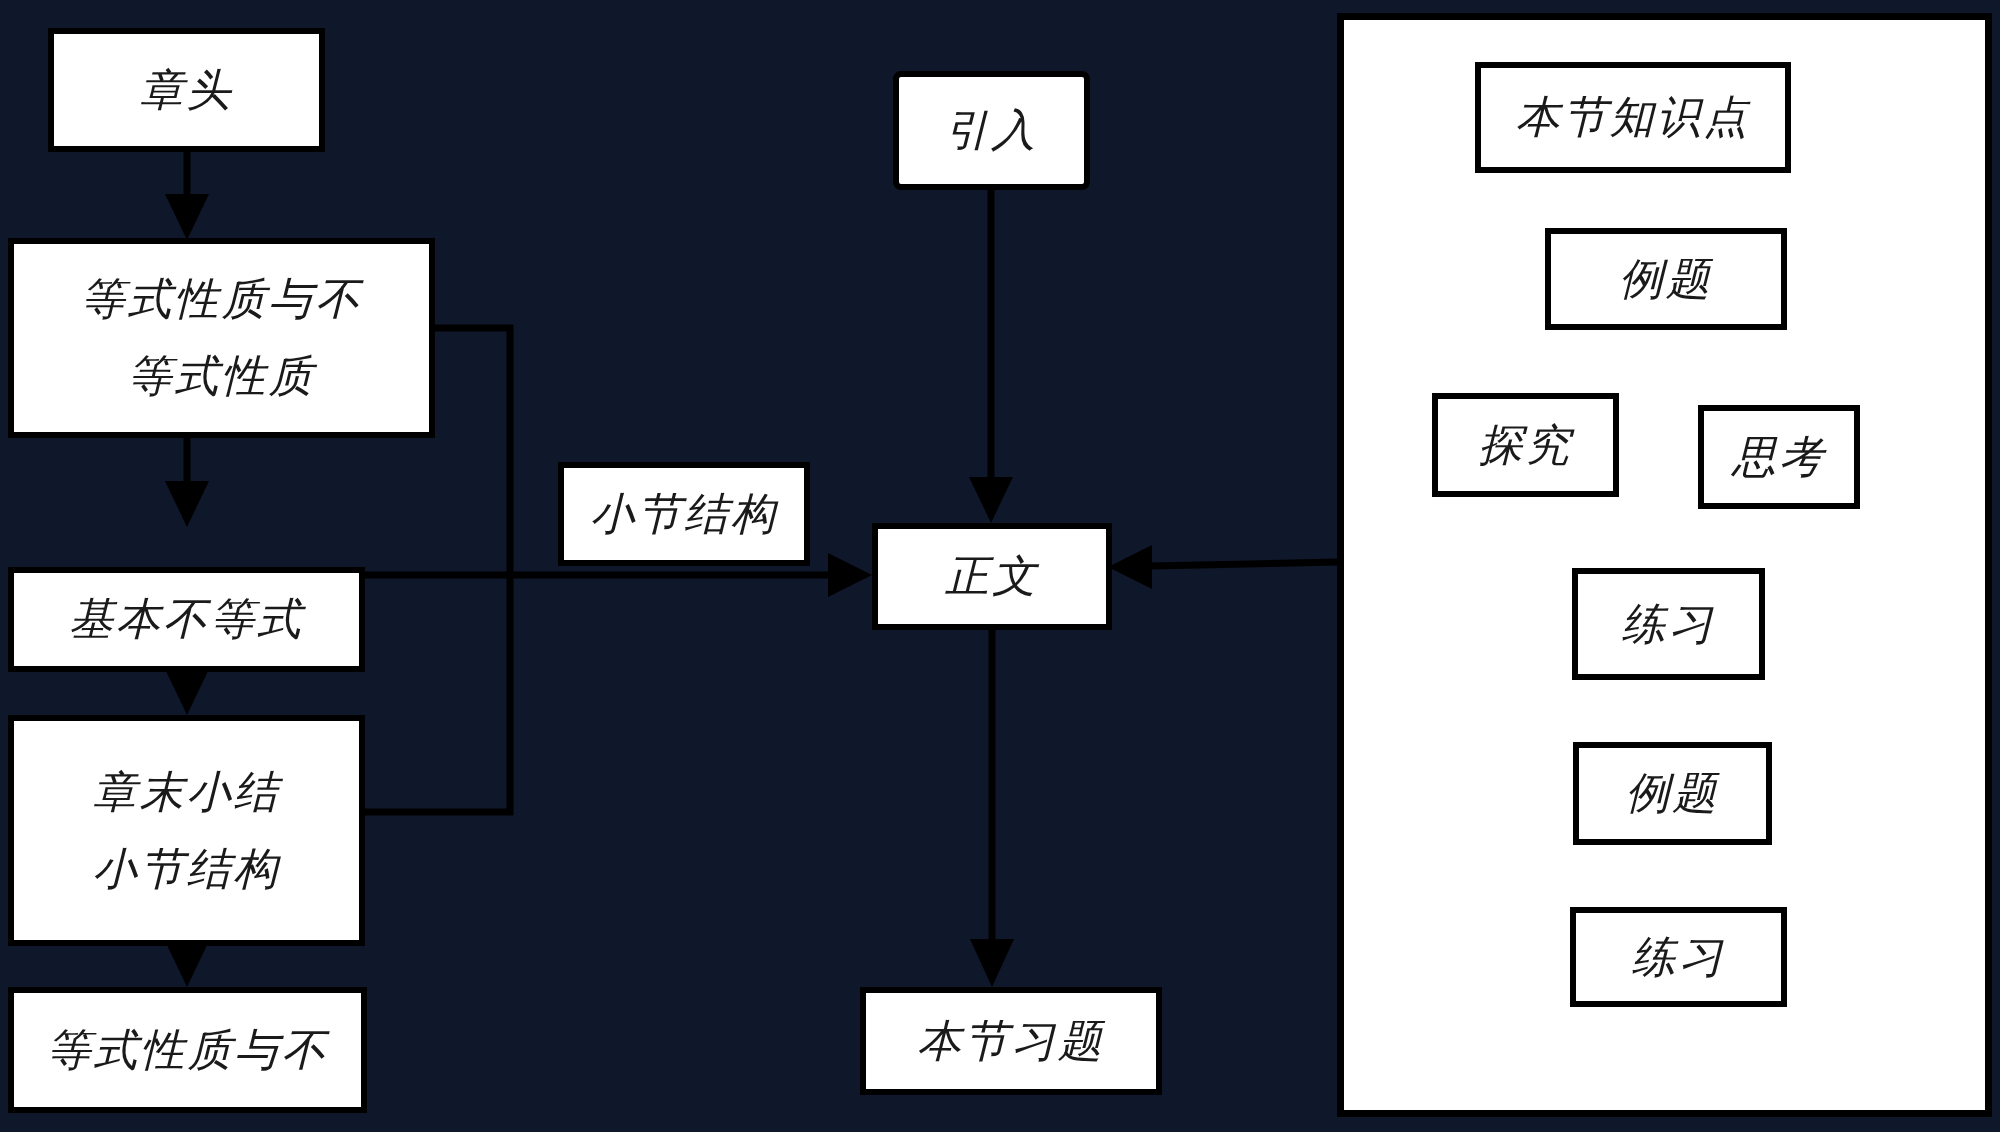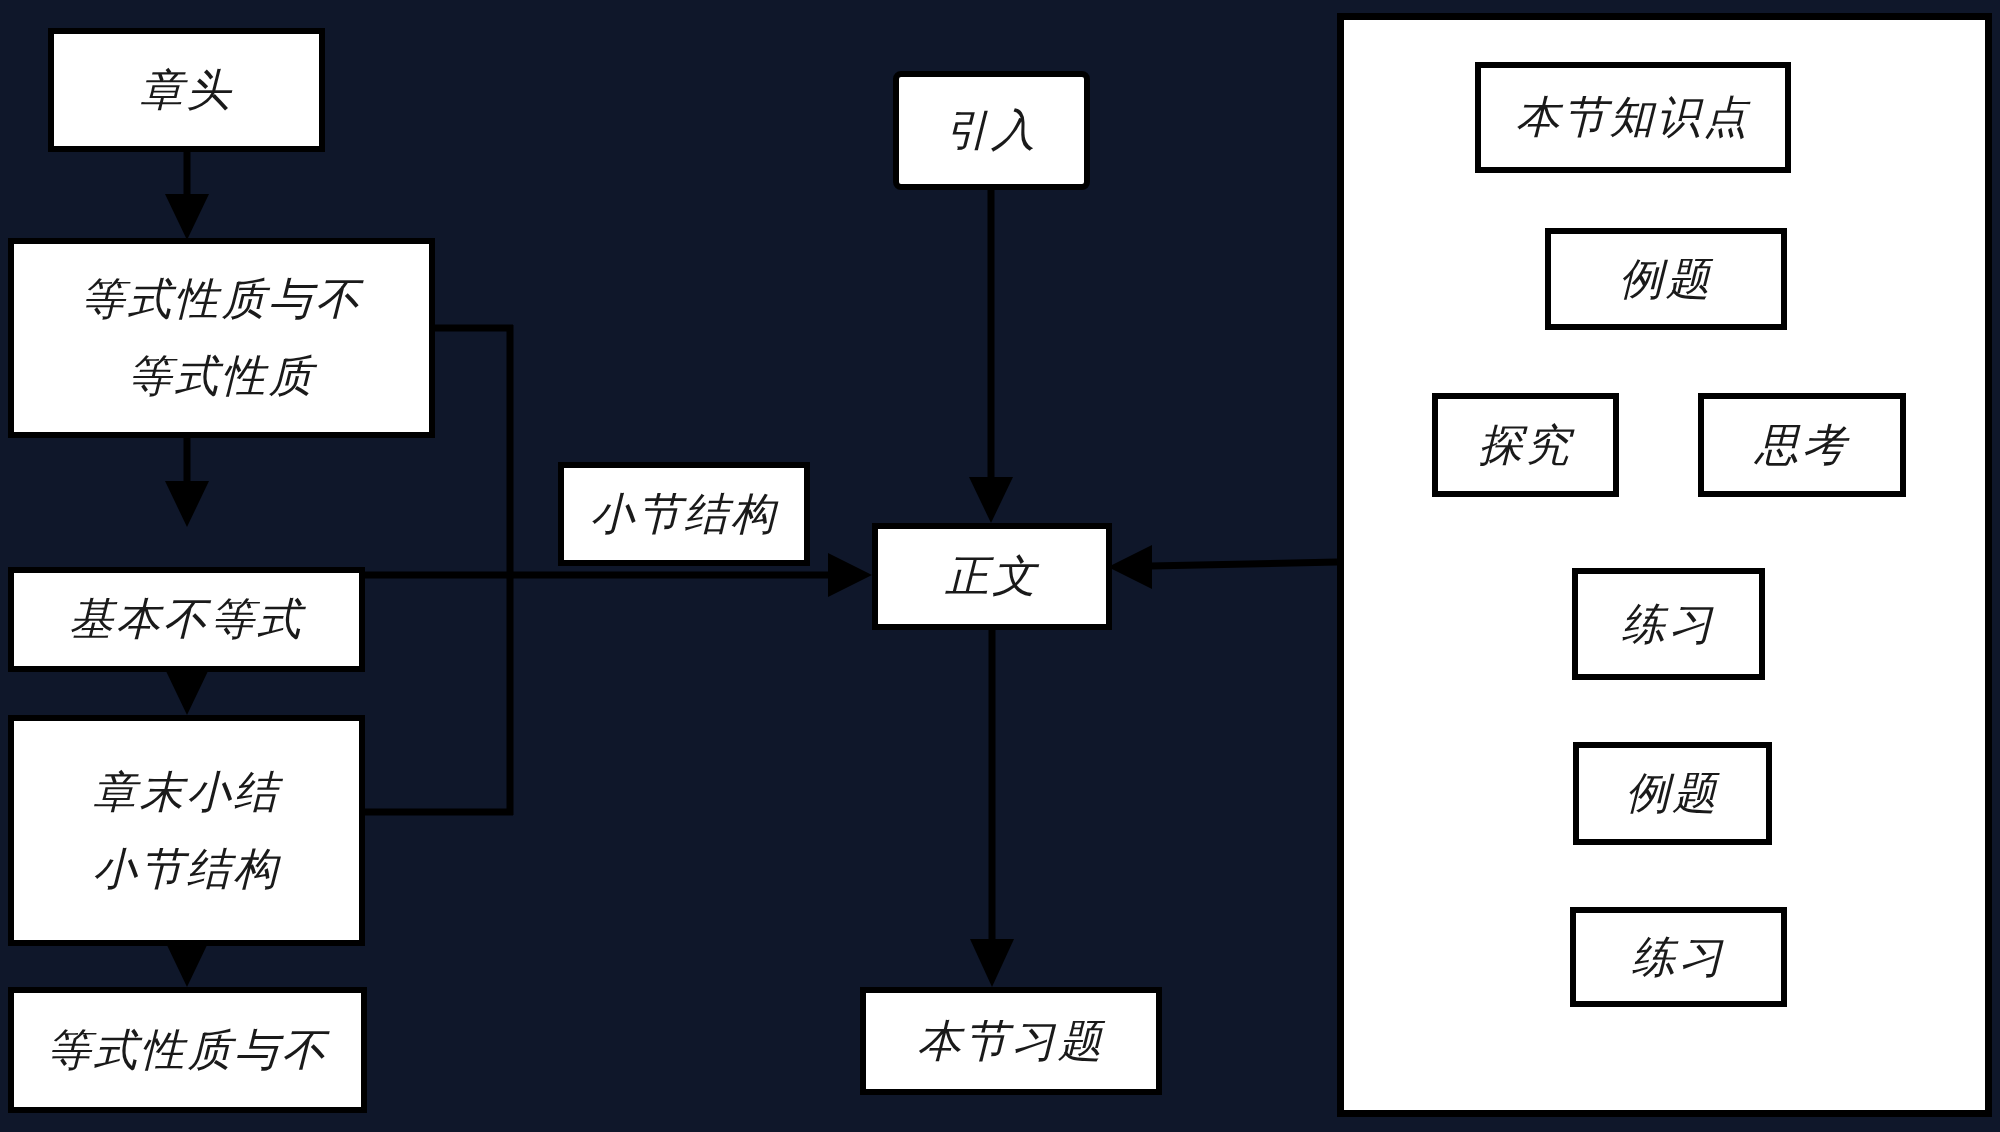--- a/index.html
+++ b/index.html
@@ -141,21 +141,21 @@
   </div>
 
   <div class="node" style="left:1545px; top:228px; width:242px; height:102px;">
     <span class="line">例题</span>
   </div>
 
   <div class="node" style="left:1432px; top:393px; width:187px; height:104px;">
     <span class="line">探究</span>
   </div>
 
-  <div class="node" style="left:1698px; top:393px; width:208px; height:104px;">
+  <div class="node" style="left:1698px; top:405px; width:162px; height:104px;">
     <span class="line">思考</span>
   </div>
 
   <div class="node" style="left:1572px; top:568px; width:193px; height:112px;">
     <span class="line">练习</span>
   </div>
 
   <div class="node" style="left:1573px; top:742px; width:199px; height:103px;">
     <span class="line">例题</span>
   </div>

